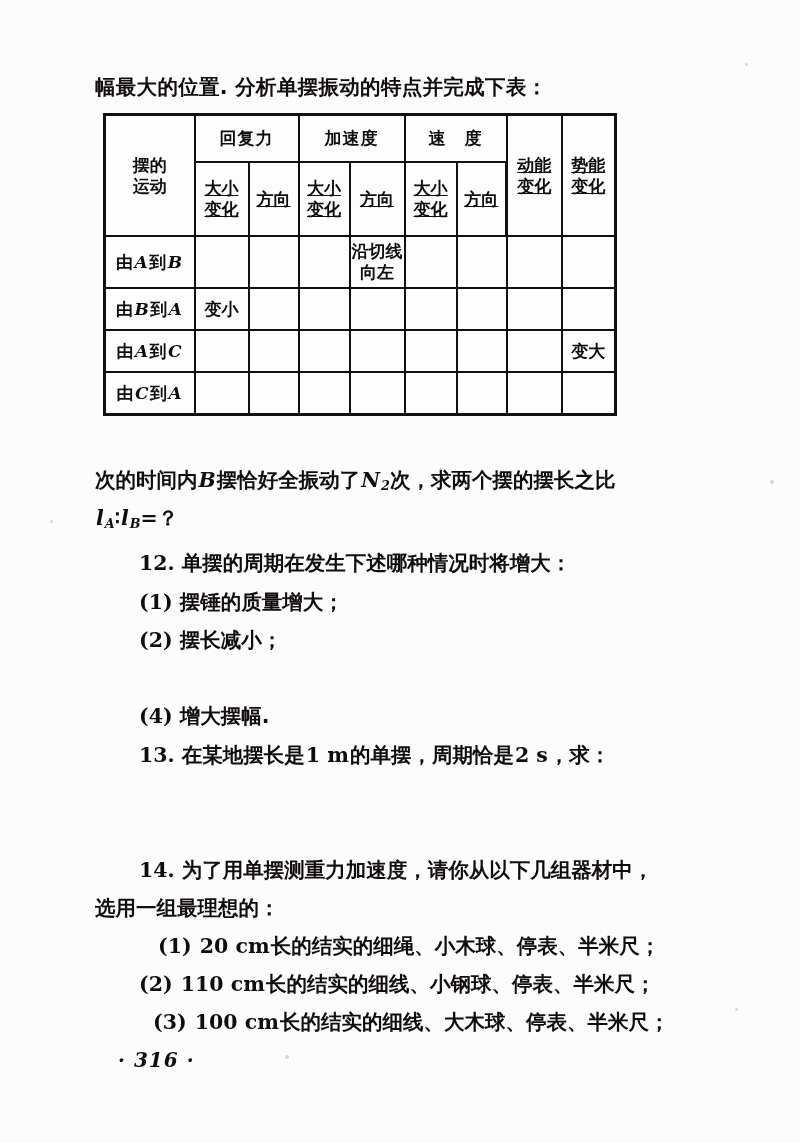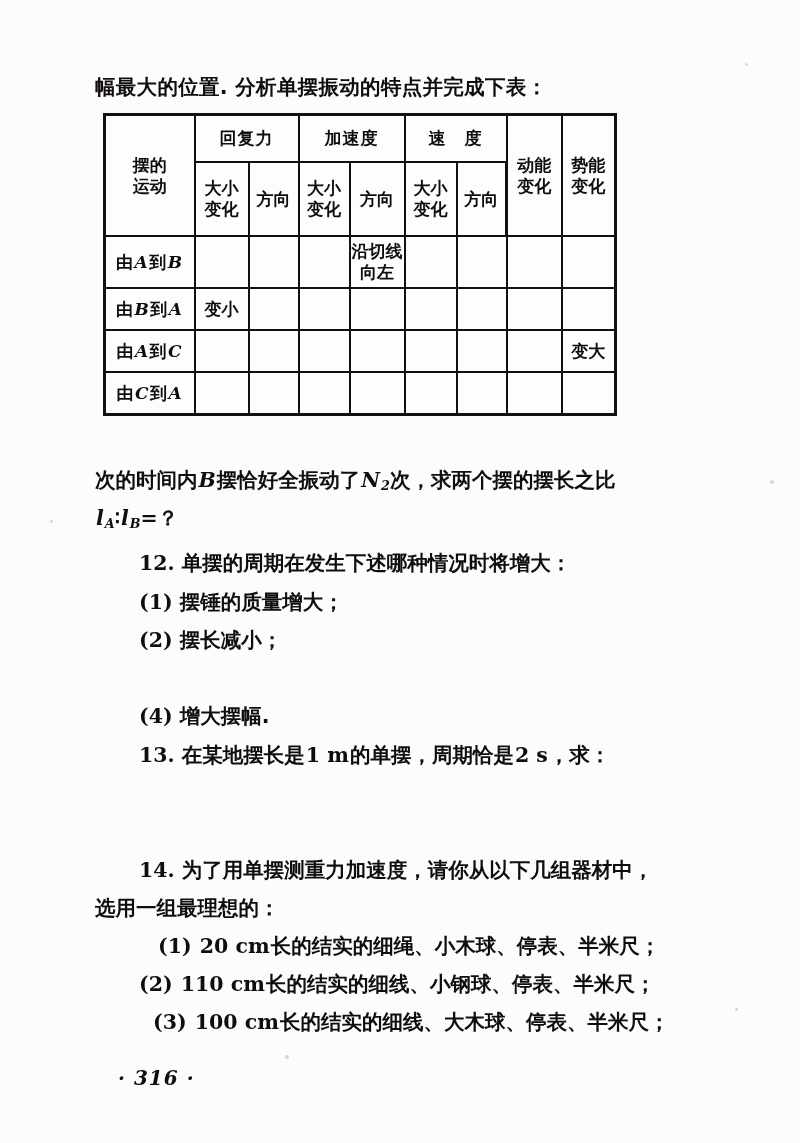--- a/index.html
+++ b/index.html
@@ -68,21 +68,21 @@
     font-size: 17px;
     line-height: 21px;
     padding: 0;
   }
   table.grid td.outer-l { border-left-width: 3px; }
   table.grid td.outer-r { border-right-width: 3px; }
   table.grid td.outer-t { border-top-width: 3px; }
   table.grid td.outer-b { border-bottom-width: 3px; }
 
   td.hdr-big { font-size: 17.5px; letter-spacing: 1px; }
-  td.hdr-sub { font-size: 16.5px; line-height: 19px; }
+  td.hdr-sub { font-size: 16.5px; line-height: 19px; text-decoration: underline; }
   td.rowlab {
     font-size: 17px;
     font-family: "DejaVu Sans", "Liberation Sans", sans-serif;
     margin-left: 40px;
   }
   td.rowlab i {
     font-family: "DejaVu Serif", "Liberation Serif", serif;
     font-style: italic;
     font-weight: bold;
     padding: 0 1.5px;
@@ -128,21 +128,20 @@
   
   .folio {
     position: absolute;
     left: 118px;
     top: 1048px;
     font-family: "DejaVu Serif", "Liberation Serif", serif;
     font-style: italic;
     font-weight: bold;
     font-size: 20px;
     letter-spacing: 1px;
-    margin-top: 18px;
   }
 
   
   .speck {
     position: absolute;
     background: #b9b6b3;
     border-radius: 50%;
     opacity: .55;
   }
 </style>

